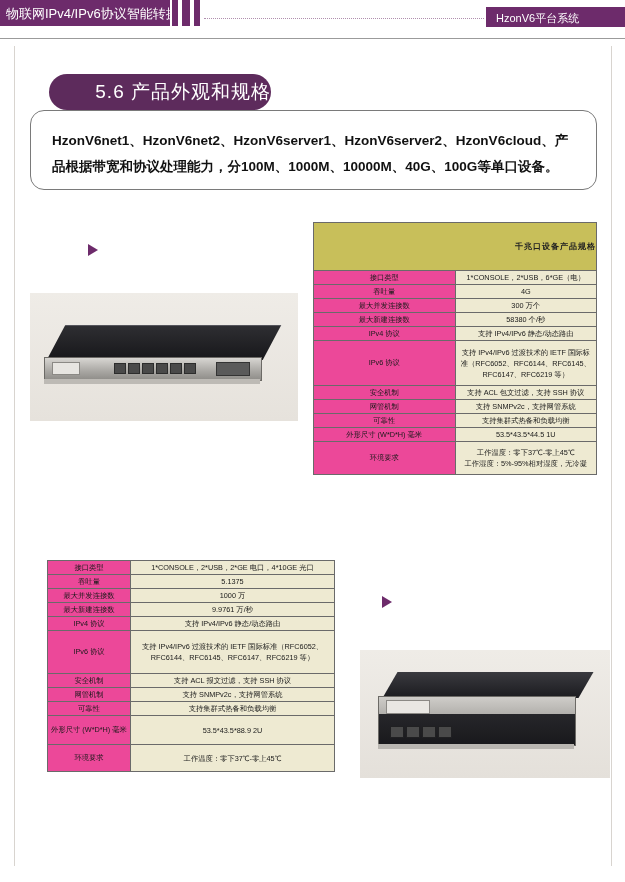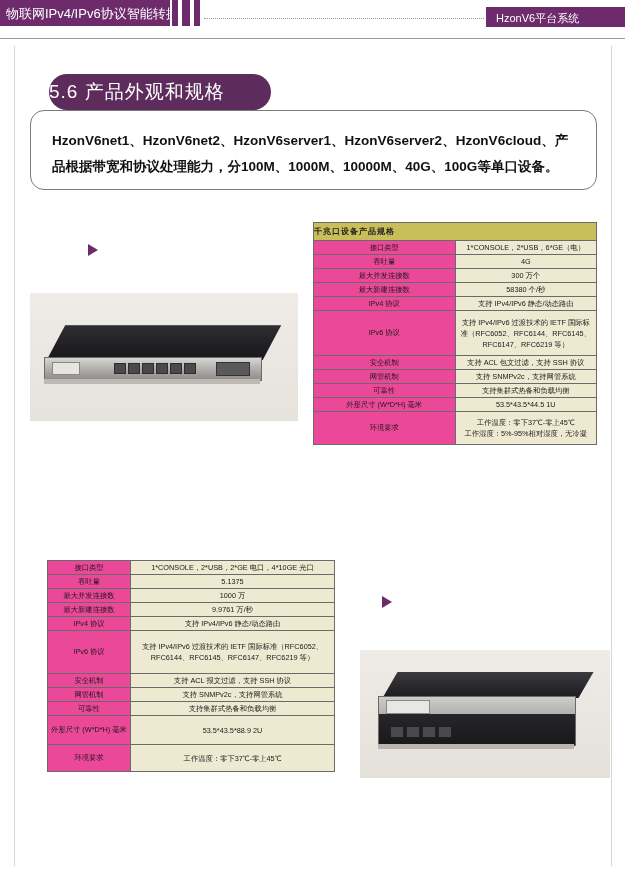--- a/index.html
+++ b/index.html
@@ -87,21 +87,21 @@
   
   #section-title {
     position: absolute;
     left: 49px; top: 74px;
     width: 222px; height: 36px;
     background: #5d2b5c;
     border-radius: 18px;
     color: #ffffff;
     font-size: 19px;
     line-height: 36px;
-    text-align: left;
+    text-align: right;
     letter-spacing: 1px;
   }
 
   
   #intro-box {
     position: absolute;
     left: 30px; top: 110px;
     width: 565px; height: 78px;
     border: 1px solid #7a7a7a;
     border-radius: 14px;
@@ -145,25 +145,25 @@
     color: #1a1a1a;
     table-layout: fixed;
   }
   .spec-table td, .spec-table th {
     border: 1px solid #6a6a6a;
     padding: 1px 3px;
     vertical-align: middle;
   }
   .spec-table .cap {
     background: #c8bf5a;
-    text-align: left;
+    text-align: right;
     font-weight: bold;
     font-size: 8px;
     letter-spacing: 1px;
-    padding: 3px 0;
+    padding: 18px 0;
     color: #222;
   }
   .spec-table .k {
     background: #ec4899;
     text-align: center;
     white-space: nowrap;
   }
   .spec-table .v {
     background: #eeead2;
     text-align: center;

